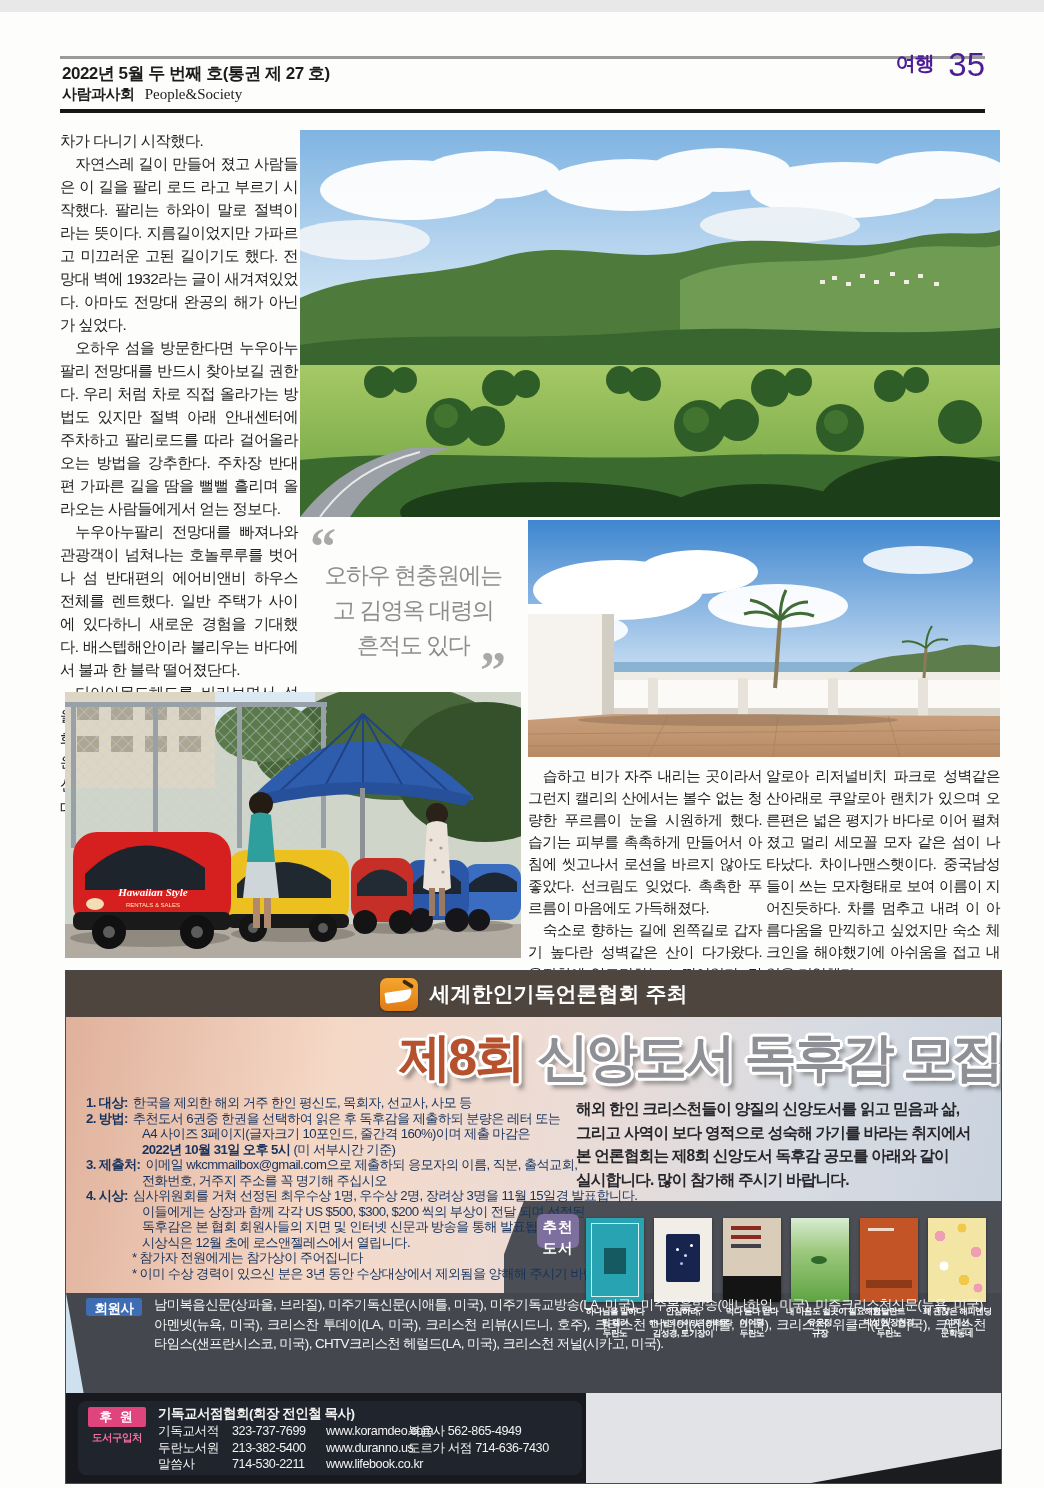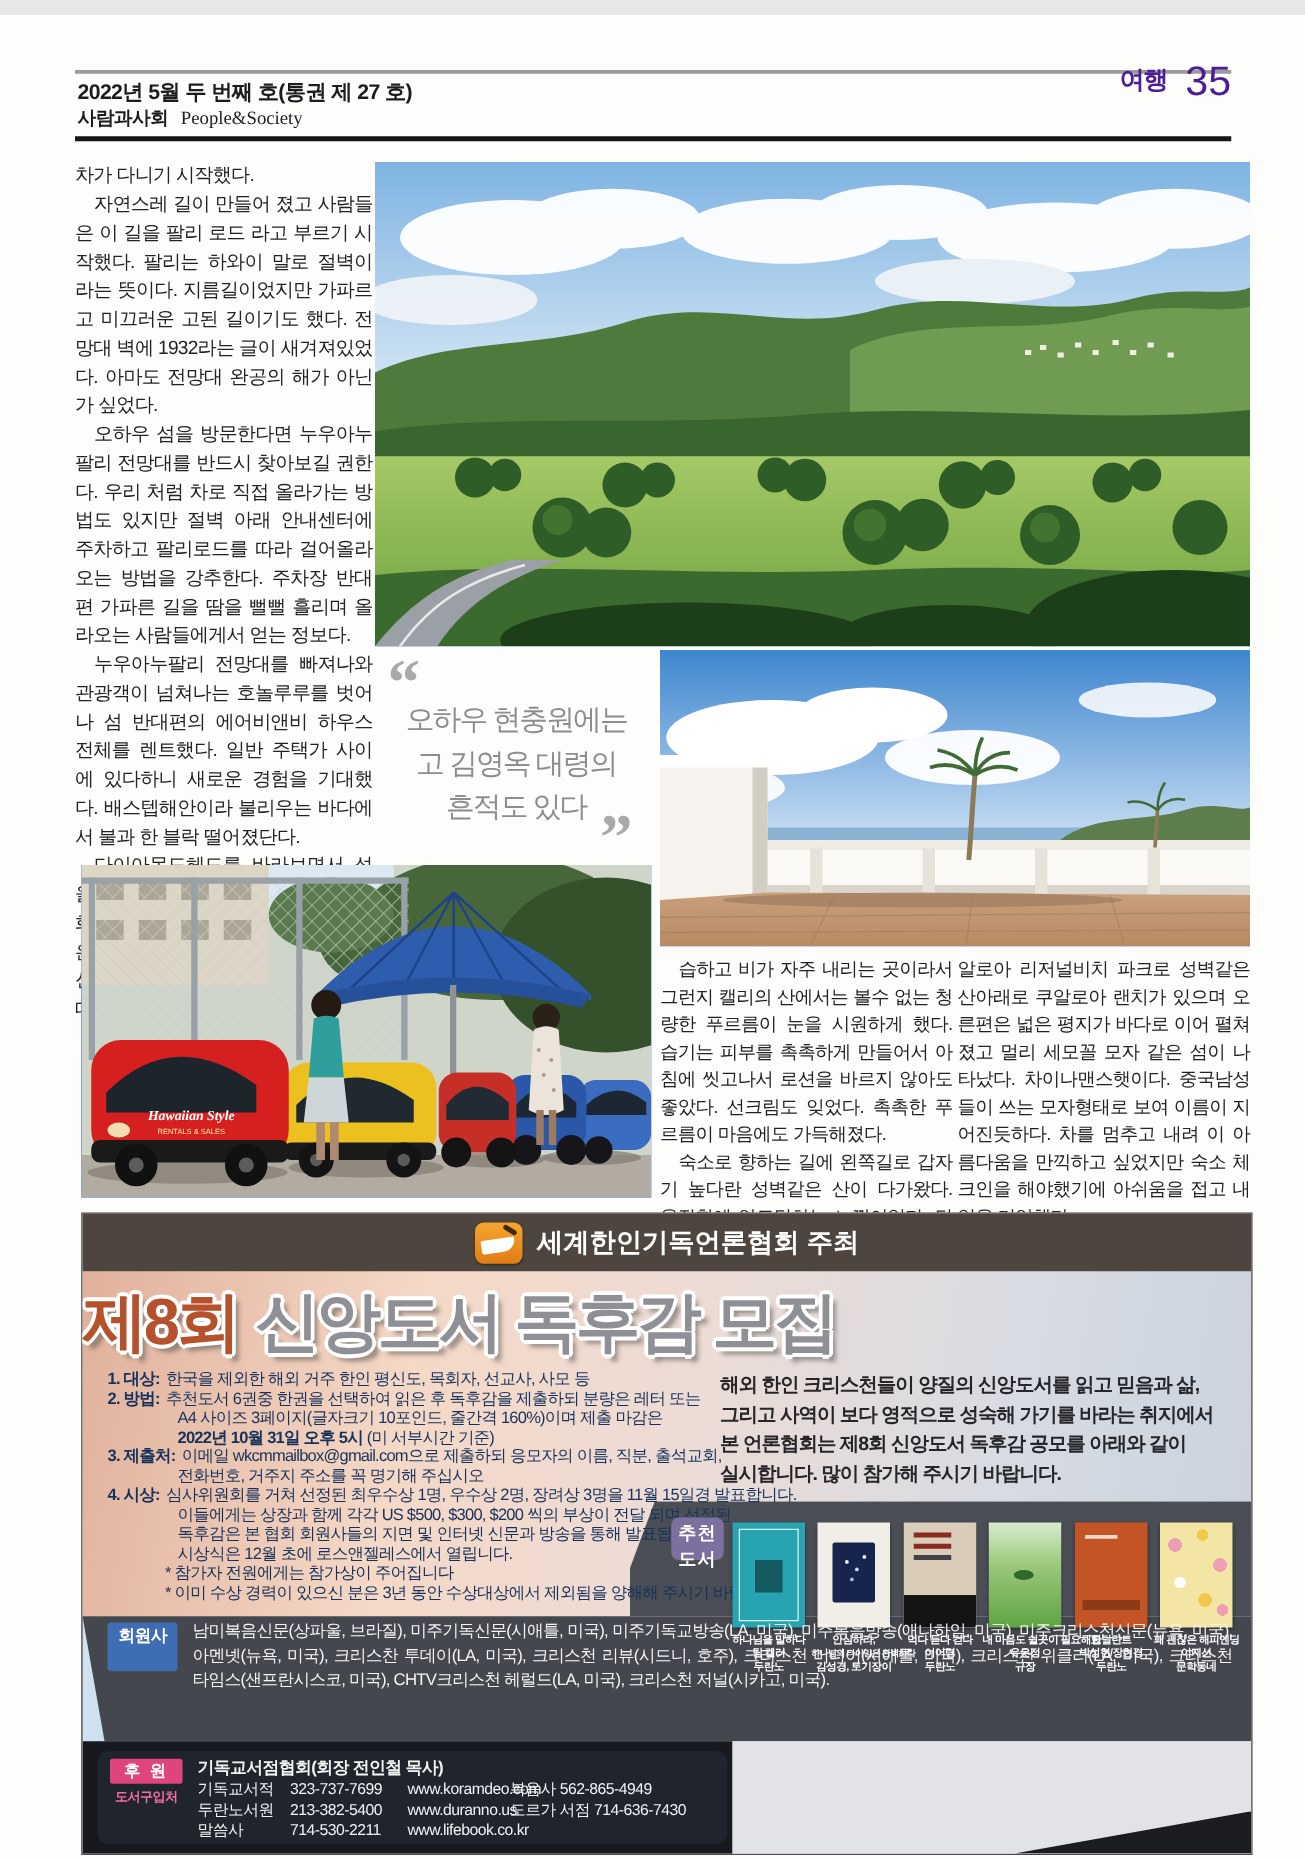--- a/index.html
+++ b/index.html
@@ -22,39 +22,39 @@
   #col1{left:60px;top:117px;width:238px;font-size:15.3px;line-height:23px;letter-spacing:-0.6px;}
   #col2{left:528px;top:753px;width:234px;font-size:14.8px;line-height:22px;letter-spacing:-0.6px;}
   #col3{left:766px;top:753px;width:234px;font-size:14.8px;line-height:22px;letter-spacing:-0.6px;}
   
   #pullquote{left:302px;top:514px;width:222px;height:160px;}
   .pq-mark{font-family:"Liberation Serif",serif;font-weight:bold;color:#a9a9a9;font-size:52px;line-height:30px;}
   .pq-open{position:absolute;left:8px;top:6px;}
   .pq-close{position:absolute;right:18px;bottom:0px;}
   .pq-text{position:absolute;left:0;top:32px;width:100%;text-align:center;color:#8d8d8d;font-size:23px;line-height:35px;font-weight:500;letter-spacing:-1.5px;}
   
-  .photo{position:absolute;overflow:hidden;background:#1d4ed8;}
+  .photo{position:absolute;overflow:hidden;background:#a21caf;}
   #photo-landscape{left:300px;top:118px;width:700px;height:387px;}
   #photo-terrace{left:528px;top:508px;width:472px;height:237px;}
   #photo-cars{left:65px;top:680px;width:456px;height:266px;}
   
   #ad{left:65px;top:958px;width:935px;height:512px;border:1px solid #4a4a4a;background:#e9e2de;overflow:hidden;}
   .ad-topbar{left:0;top:0;width:100%;height:46px;background:#4d453e;display:flex;align-items:center;justify-content:center;gap:12px;}
   .wkcm-logo{width:38px;height:33px;background:linear-gradient(#f5a52f,#e07c15);border-radius:7px;position:relative;box-shadow:0 1px 2px rgba(0,0,0,.4);}
   .wkcm-logo:before{content:"";position:absolute;left:5px;top:13px;width:27px;height:11px;background:#fff;border-radius:2px 2px 14px 3px;transform:rotate(-8deg);}
   .wkcm-logo:after{content:"";position:absolute;right:4px;top:4px;width:12px;height:4px;background:#3a2a10;border-radius:2px;transform:rotate(32deg);}
   .ad-host{color:#fff;font-size:21px;font-weight:bold;letter-spacing:0px;}
   .ad-bg-upper{left:0;top:46px;width:100%;height:276px;background:linear-gradient(100deg,#e0b19b 0%,#f5d8c6 28%,#ecdcd6 52%,#d7dbe2 78%,#c9d2de 100%);}
   .ad-bg-darkwedge{left:438px;top:230px;width:497px;height:92px;background:#4b4f55;clip-path:polygon(4% 0,100% 0,100% 100%,0 100%,0 58%);}
   .ad-bg-members{left:0;top:322px;width:100%;height:100px;background:#44484e;}
   .ad-bluewedge{left:0;top:322px;width:54px;height:190px;background:#cfe0ee;clip-path:polygon(0 0,62% 100%,0 100%);}
   .ad-bottom-left{left:0;top:422px;width:520px;height:90px;background:#17191e;}
   .ad-bottom-right{left:520px;top:422px;width:415px;height:90px;background:#e2e3e6;}
   .ad-corner-tri{right:0;bottom:0;width:190px;height:34px;background:#1a1c20;clip-path:polygon(100% 0,100% 100%,0 100%);}
-  .ad-title{left:0;top:52px;width:100%;text-align:left;font-size:52px;font-weight:800;letter-spacing:-3px;white-space:nowrap;}
+  .ad-title{left:0;top:52px;width:100%;text-align:right;font-size:52px;font-weight:800;letter-spacing:-3px;white-space:nowrap;}
   .ad-title span{text-shadow:-2px -2px 0 #fff,2px -2px 0 #fff,-2px 2px 0 #fff,2px 2px 0 #fff,0 -3px 0 #fff,0 3px 0 #fff,-3px 0 0 #fff,3px 0 0 #fff,5px 6px 4px rgba(70,70,70,.55);}
   .ad-title .t1{color:#b5512c;margin-right:14px;}
   .ad-title .t2{color:#8f9095;}
   
   .dl{left:20px;top:124px;width:470px;color:#16325c;font-size:13.2px;line-height:15.5px;letter-spacing:-0.6px;}
   .dl-row{white-space:nowrap;}
   .dl-row.cont{padding-left:56px;}
   .dl-row.star{padding-left:46px;}
   .dl-label{font-weight:bold;margin-right:5px;}
   .dl-bold{font-weight:bold;}
@@ -77,21 +77,21 @@
   .bk3:after{content:"";position:absolute;left:8px;top:8px;width:30px;height:4px;background:#8a2a20;box-shadow:0 9px 0 #8a2a20,0 18px 0 #44404a;}
   .bk4{background:linear-gradient(#d8ecd2 0%,#9cc87c 40%,#5ea343 100%);}
   .bk4:before{content:"";position:absolute;left:20px;top:38px;width:16px;height:8px;background:#2f6a2a;border-radius:50%;}
   .bk5{background:#c25425;}
   .bk5:before{content:"";position:absolute;left:6px;bottom:14px;width:46px;height:8px;background:#8f3a16;}
   .bk5:after{content:"";position:absolute;left:8px;top:10px;width:26px;height:3px;background:#f3d9c8;}
   .bk6{background:#f3e6a4;}
   .bk6:before{content:"";position:absolute;left:0;top:0;width:100%;height:100%;background:radial-gradient(circle 6px at 12px 18px,#ef9fb4 90%,transparent 91%),radial-gradient(circle 5px at 34px 10px,#f2c84b 90%,transparent 91%),radial-gradient(circle 6px at 48px 34px,#ef9fb4 90%,transparent 91%),radial-gradient(circle 5px at 16px 48px,#fff 90%,transparent 91%),radial-gradient(circle 6px at 36px 62px,#f2c84b 90%,transparent 91%),radial-gradient(circle 5px at 50px 70px,#ef9fb4 90%,transparent 91%);}
   .cap .sub{font-size:7.2px;}
   
-  .members-badge{left:20px;top:327px;width:56px;height:39px;background:#3f6db3;color:#fff;font-size:13.5px;font-weight:bold;text-align:center;line-height:22px;border-radius:3px;letter-spacing:-0.5px;}
+  .members-badge{left:20px;top:327px;width:56px;height:18px;background:#3f6db3;color:#fff;font-size:13.5px;font-weight:bold;text-align:center;line-height:22px;border-radius:3px;letter-spacing:-0.5px;}
   .members-text{left:88px;top:324px;width:832px;color:#f4f4f4;font-size:13.4px;line-height:19.5px;letter-spacing:-0.6px;text-align:justify;word-break:keep-all;}
   
   .sponsor{left:12px;top:430px;width:504px;height:74px;background:#20242c;border-radius:8px;color:#f2f2f2;}
   .sp-badge1{position:absolute;left:10px;top:6px;width:58px;height:20px;background:#e0447c;color:#fff;font-size:13px;font-weight:bold;text-align:center;line-height:20px;border-radius:2px;letter-spacing:2px;}
   .sp-badge2{position:absolute;left:10px;top:30px;width:58px;text-align:center;color:#f06ea0;font-size:10.5px;font-weight:bold;letter-spacing:-0.5px;}
   .sp-org{position:absolute;left:80px;top:4px;font-size:13.5px;font-weight:bold;letter-spacing:-0.5px;}
   .sp-rows{position:absolute;left:80px;top:22px;font-size:12.6px;line-height:16.5px;letter-spacing:-0.4px;}
   .sp-row span.n{display:inline-block;width:74px;}
   .sp-row span.p{display:inline-block;width:94px;}
   .sp-right{position:absolute;left:330px;top:22px;font-size:12.6px;line-height:16.5px;letter-spacing:-0.4px;}

